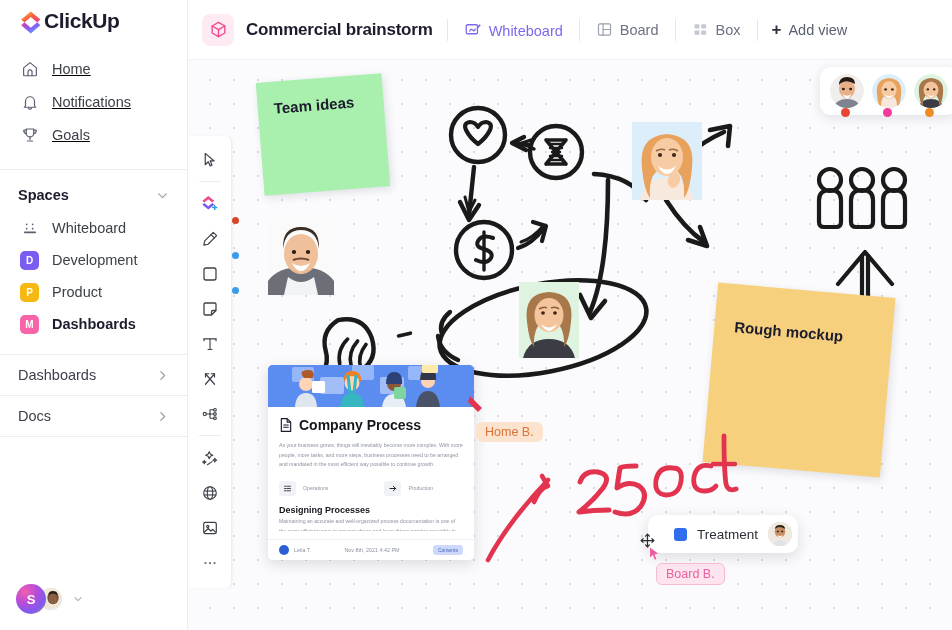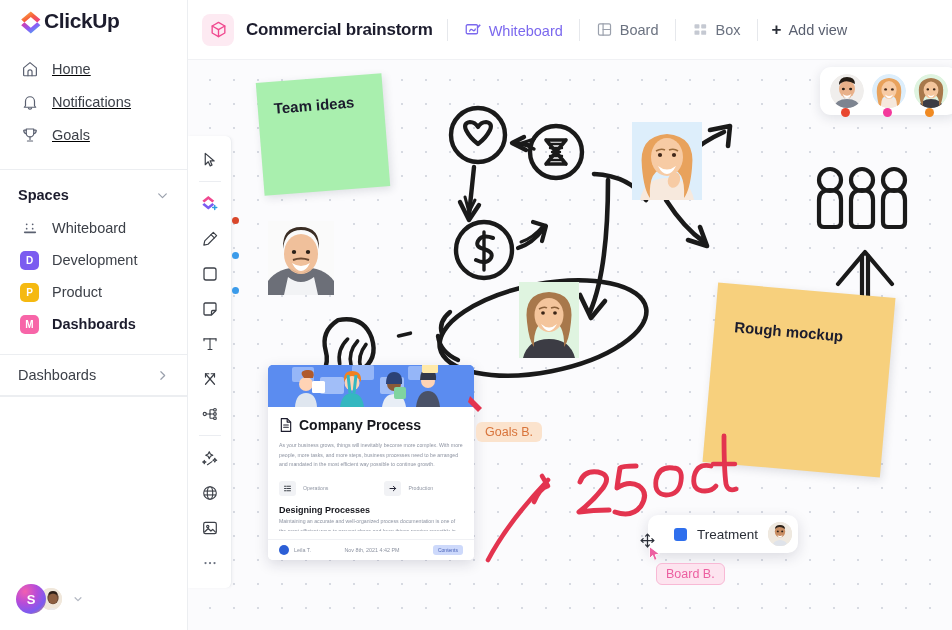--- a/index.html
+++ b/index.html
@@ -312,20 +312,28 @@
 
     <div class="row-link">
       <span>Dashboards</span>
       <span class="chev">
         <svg width="13" height="13" viewBox="0 0 24 24" fill="none" stroke="currentColor" stroke-width="2.2" stroke-linecap="round" stroke-linejoin="round">
             <path d="M9 5 l7 7-7 7"></path>
           </svg>
       </span>
     </div>
     <div class="divider" style="margin:0"></div>
+    <div class="row-link">
+      <span>Docs</span>
+      <span class="chev">
+        <svg width="13" height="13" viewBox="0 0 24 24" fill="none" stroke="currentColor" stroke-width="2.2" stroke-linecap="round" stroke-linejoin="round">
+            <path d="M9 5 l7 7-7 7"></path>
+          </svg>
+      </span>
+    </div>
     <div class="divider" style="margin:0"></div>
 
     <div class="sidebar-foot">
       <div class="ws-avatar">S</div>
       <div class="me-avatar">
         <svg width="26" height="26" viewBox="0 0 26 26">
           <rect width="26" height="26" fill="#f0e7db"></rect>
           <ellipse cx="13" cy="10" rx="5.6" ry="6.2" fill="#6b4a36"></ellipse>
           <path d="M6.6 26 q1.4-6 6.4-6 t6.4 6 Z" fill="#e9eaee"></path>
           <ellipse cx="13" cy="10.6" rx="4.4" ry="5.2" fill="#8d5f42"></ellipse>
@@ -724,21 +732,21 @@
 
         <path class="ink-red" d="M205 78 q-14-2-17 12 q-2 14 10 15 q13 0 15-14 q2-13-8-13 Z" stroke-width="4.8"></path>
 
         <path class="ink-red" d="M243 76 q-14-3-17 11 q-2 14 11 14 q7 0 11-5" stroke-width="4.8"></path>
 
         <path class="ink-red" d="M256 46 q0 34 2 48 q2 8 10 5" stroke-width="4.8"></path>
         <path class="ink-red" d="M245 74 h22" stroke-width="4.4"></path>
       </svg>
 
       <div class="obj tag tag-zach" style="left:288px; top:362px;">
-        <span>Goals B.</span>
+        <span>Home B.</span>
       </div>
 
       <div class="obj" style="left:448px; top:455px;">
         <div class="treatment">
           <span class="treat-sq"></span>
           <span class="treat-t">Treatment</span>
           <span class="treat-av">
             <svg width="24" height="24" viewBox="0 0 24 24">
               <rect width="24" height="24" fill="#efe9e0"></rect>
               <ellipse cx="12" cy="9.5" rx="5.2" ry="6" fill="#c98e63"></ellipse>

